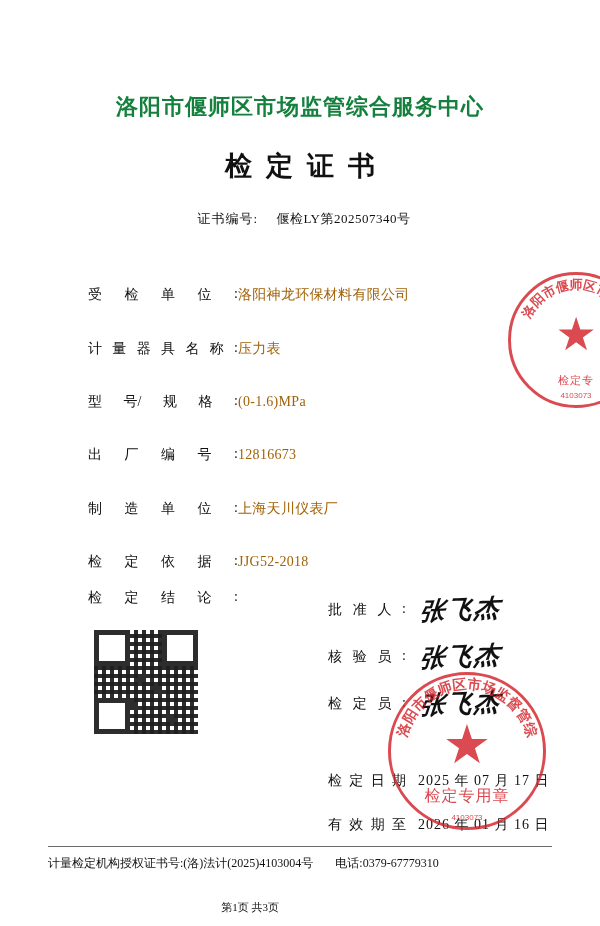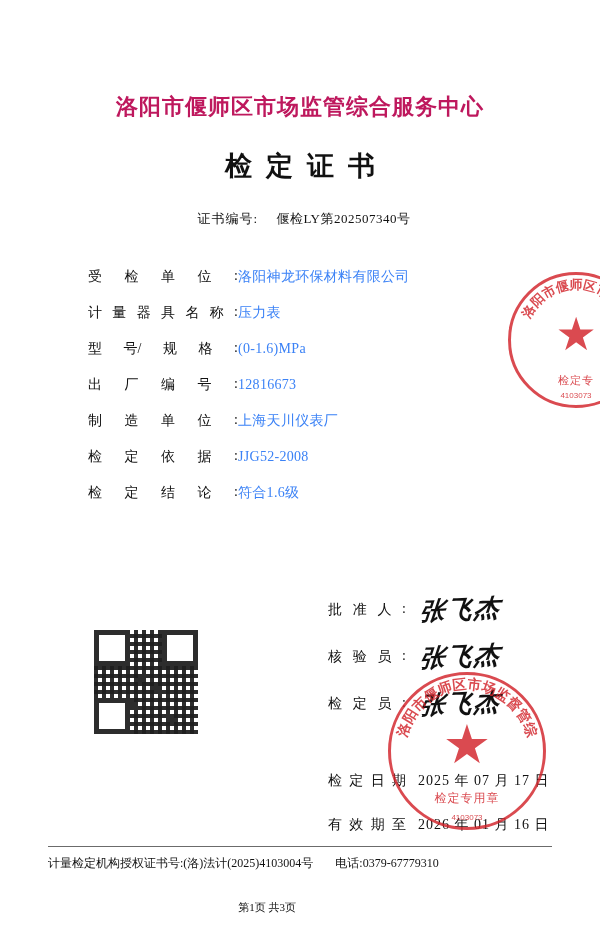--- a/index.html
+++ b/index.html
@@ -25,21 +25,21 @@
   
   .org-title {
     position: absolute;
     top: 92px;
     left: 0;
     width: 600px;
     text-align: center;
     font-size: 22px;
     font-weight: bold;
     letter-spacing: 1px;
-    color: #be185d;
+    color: #15803d;
   }
   .doc-title {
     position: absolute;
     top: 148px;
     left: 0;
     width: 600px;
     text-align: center;
     font-size: 27px;
     font-weight: bold;
     letter-spacing: 14px;
@@ -85,23 +85,24 @@
     display: flex;
     justify-content: space-between;
     color: #111;
     font-size: 14px;
   }
   .field-label span {
     display: inline-block;
   }
   .field-value {
     flex: 1;
-    color: #3b82f6;
+    color: #a16207;
     font-size: 14px;
     letter-spacing: 0.3px;
+    margin-top: 18px;
   }
 
   
   .sign-block {
     position: absolute;
     left: 328px;
     top: 586px;
     width: 250px;
   }
   .sign-row {
@@ -236,21 +237,21 @@
   .seal-sub {
     position: absolute;
     width: 100%;
     bottom: 17px;
     text-align: center;
     font-size: 11px;
     font-family: "Liberation Sans", sans-serif;
     letter-spacing: 1px;
     color: #d2232a;
   }
-  .seal-bottom .seal-sub { bottom: 20px; font-size: 12px; }
+  .seal-bottom .seal-sub { bottom: 20px; font-size: 16px; }
   .seal-code {
     position: absolute;
     width: 100%;
     bottom: 5px;
     text-align: center;
     font-size: 8px;
     font-family: "Liberation Sans", sans-serif;
     color: #d2232a;
   }
 
@@ -273,21 +274,21 @@
     text-align: center;
   }
   .footer-line {
     display: flex;
     white-space: nowrap;
   }
   .footer-line .seg-a { flex: none; }
   .footer-line .seg-b { margin-left: 22px; }
   .footer-page {
     position: absolute;
-    left: 17px;
+    left: 0;
     top: 900px;
     width: 500px;
     text-align: center;
     font-size: 11px;
     color: #111;
   }
 </style>
 </head>
 <body>
 
@@ -355,31 +356,30 @@
       <div class="field-value">上海天川仪表厂</div>
     </div>
     <div class="field-row">
       <div class="field-label">
           <span>检</span>
           <span>定</span>
           <span>依</span>
           <span>据</span>
           <span>:</span>
         </div>
-      <div class="field-value">JJG52-2008</div>
+      <div class="field-value">JJG52-2018</div>
     </div>
     <div class="field-row">
       <div class="field-label">
           <span>检</span>
           <span>定</span>
           <span>结</span>
           <span>论</span>
           <span>:</span>
         </div>
-      <div class="field-value">符合1.6级</div>
     </div>
   </div>
 
   <div class="qr">
     <div class="qr-corner-bl"></div>
     <div class="qr-dot" style="left:44px; top:44px;"></div>
     <div class="qr-dot" style="left:60px; top:56px;"></div>
     <div class="qr-dot" style="left:36px; top:72px;"></div>
     <div class="qr-dot" style="left:72px; top:84px;"></div>
   </div>

